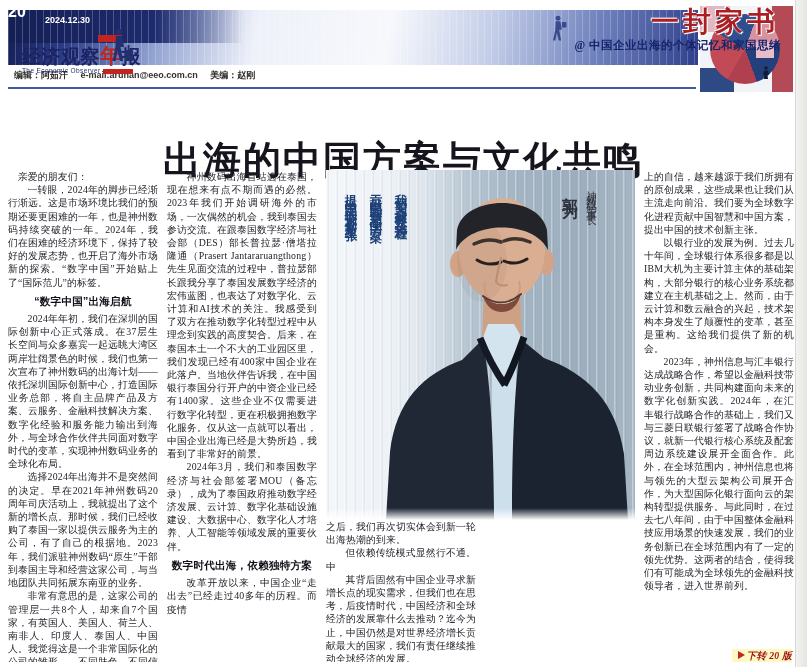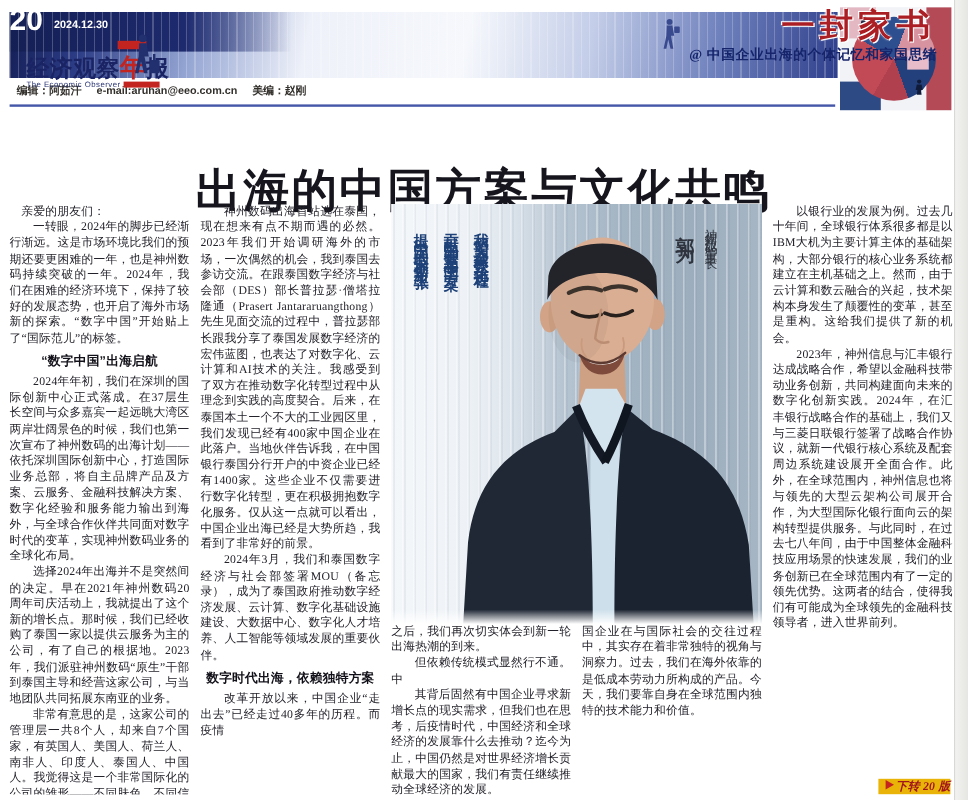--- a/index.html
+++ b/index.html
@@ -7,21 +7,21 @@
   .page{position:relative;width:807px;height:667px;background:#ffffff;overflow:hidden;}
 
   
   .band{position:absolute;left:8px;top:10px;width:690px;height:55px;
     background:linear-gradient(100deg,#141f56 0%,#2c3c86 9%,#93a4d2 22%,#eef1f9 36%,#f6f8fc 55%,#c3cde8 70%,#6f81bd 85%,#2f3f8c 100%);
     overflow:hidden;}
   .band::after{content:"";position:absolute;inset:0;
     background:repeating-linear-gradient(90deg,rgba(255,255,255,0.22) 0 1px,transparent 1px 7px);}
   .band-dark{position:absolute;left:0;top:0;width:235px;height:33px;
     background:linear-gradient(90deg,#141f55 0%,#1d2a6e 62%,rgba(29,42,110,0) 100%);}
-  .pagenum{position:absolute;left:8px;top:3px;color:#fff;font-family:"Liberation Sans",sans-serif;font-weight:bold;font-size:25px;z-index:3;}
+  .pagenum{position:absolute;left:8px;top:3px;color:#fff;font-family:"Liberation Sans",sans-serif;font-weight:bold;font-size:16px;z-index:3;}
   .pagedate{position:absolute;left:45px;top:15px;color:#fff;font-family:"Liberation Sans",sans-serif;font-weight:bold;font-size:9px;z-index:3;}
   .masthead{position:absolute;left:22px;top:30px;z-index:3;line-height:1;}
   .mh-badge{display:inline-block;width:24px;height:7px;background:#c3241f;margin-left:76px;margin-bottom:1px;}
   .mh-cn{font-size:19px;font-weight:bold;color:#1a2464;letter-spacing:0.5px;}
   .mh-accent{color:#c3241f;font-size:21px;}
   .mh-en{font-size:6.5px;color:#273272;font-family:"Liberation Sans",sans-serif;letter-spacing:0.4px;margin-top:1px;}
   .mh-en-accent{display:inline-block;width:30px;height:5px;background:#c3241f;vertical-align:middle;margin-left:3px;}
   .walker{position:absolute;z-index:3;}
   .feature-title{position:absolute;right:28px;top:3px;z-index:3;font-size:28px;font-weight:bold;color:#ab1f24;letter-spacing:4px;
     text-shadow:0 0 2px #ffffff,1px 1px 0 #ffffff,-1px -1px 0 #ffffff;}
@@ -51,21 +51,21 @@
   .col{flex:0 0 150px;width:150px;height:492px;overflow:hidden;position:relative;
     font-size:9.8px;line-height:13.2px;color:#23222a;text-align:justify;letter-spacing:0.2px;}
   .col-double{flex:0 0 309px;width:309px;}
   .below{display:flex;gap:9px;height:142px;}
   .below .col{height:142px;}
   .para{margin:0;text-indent:2em;}
   .cont{margin:0;text-indent:0;}
   .greeting{margin:0 0 0 0;text-indent:1em;}
   .subhead{margin:6px 0 4px 0;text-align:center;font-family:"Liberation Sans",sans-serif;
     font-size:10.6px;font-weight:bold;color:#111018;text-indent:0;}
-  .jump{position:absolute;right:2px;bottom:0;background:#eab308;padding-left:6px;
+  .jump{position:absolute;right:2px;bottom:0;background:#fef9c3;padding-left:6px;
     color:#a0151c;font-weight:bold;font-size:9.8px;font-style:italic;}
   .jump-arrow{display:inline-block;width:0;height:0;border-top:4px solid transparent;
     border-bottom:4px solid transparent;border-left:7px solid #c3241f;margin-right:2px;}
 
   
   .photo-block{position:relative;width:309px;height:350px;margin:0;overflow:hidden;
     background:linear-gradient(90deg,#f4f7fa 0%,#eef2f6 20%,#dde5ec 32%,#b7c5d2 46%,#a3b4c3 62%,#9cadbd 82%,#a6b6c4 100%);}
   .photo-block::before{content:"";position:absolute;inset:0;z-index:1;
     background:repeating-linear-gradient(90deg,rgba(255,255,255,0.35) 0 1px,rgba(110,130,155,0.10) 2px 3px,transparent 3px 9px);}
   .photo-block::after{content:"";position:absolute;left:0;bottom:0;width:100%;height:12px;z-index:3;
@@ -196,26 +196,26 @@
         </div>
       </figure>
 
       <div class="below">
         <div class="col">
           <p class="cont">之后，我们再次切实体会到新一轮出海热潮的到来。</p>
           <p class="para">但依赖传统模式显然行不通。中</p>
           <p class="para">其背后固然有中国企业寻求新增长点的现实需求，但我们也在思考，后疫情时代，中国经济和全球经济的发展靠什么去推动？迄今为止，中国仍然是对世界经济增长贡献最大的国家，我们有责任继续推动全球经济的发展。</p>
         </div>
         <div class="col">
-          <p class="cont">国企业在与国际社会的交往过程中，其实存在着非常独特的视角与洞察力。过去，我们在海外依靠的是低成本劳动力所构成的产品。今天，我们要靠自身在全球范围内独特的技术能力和价值。</p>
         </div>
       </div>
     </div>
 
     <div class="col">
+      <p class="cont">上的自信，越来越源于我们所拥有的原创成果，这些成果也让我们从主流走向前沿。我们要为全球数字化进程贡献中国智慧和中国方案，提出中国的技术创新主张。</p>
       <p class="para">以银行业的发展为例。过去几十年间，全球银行体系很多都是以IBM大机为主要计算主体的基础架构，大部分银行的核心业务系统都建立在主机基础之上。然而，由于云计算和数云融合的兴起，技术架构本身发生了颠覆性的变革，甚至是重构。这给我们提供了新的机会。</p>
       <p class="para">2023年，神州信息与汇丰银行达成战略合作，希望以金融科技带动业务创新，共同构建面向未来的数字化创新实践。2024年，在汇丰银行战略合作的基础上，我们又与三菱日联银行签署了战略合作协议，就新一代银行核心系统及配套周边系统建设展开全面合作。此外，在全球范围内，神州信息也将与领先的大型云架构公司展开合作，为大型国际化银行面向云的架构转型提供服务。与此同时，在过去七八年间，由于中国整体金融科技应用场景的快速发展，我们的业务创新已在全球范围内有了一定的领先优势。这两者的结合，使得我们有可能成为全球领先的金融科技领导者，进入世界前列。</p>
       <div class="jump">
         <span class="jump-arrow"></span><span>下转 20 版</span>
       </div>
     </div>
 
   </div>
 
   <div class="edge-right"></div>

